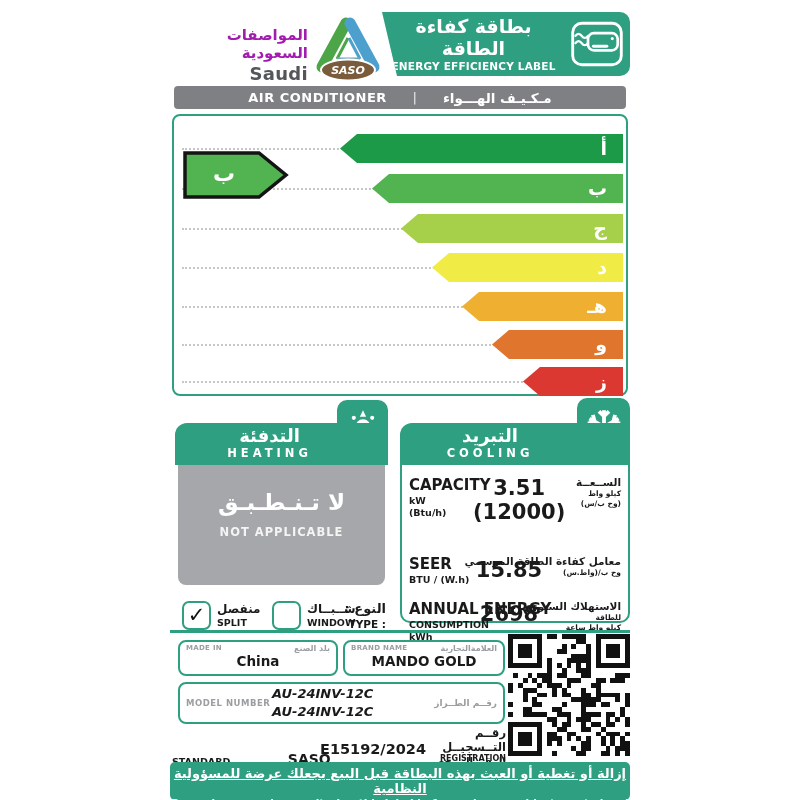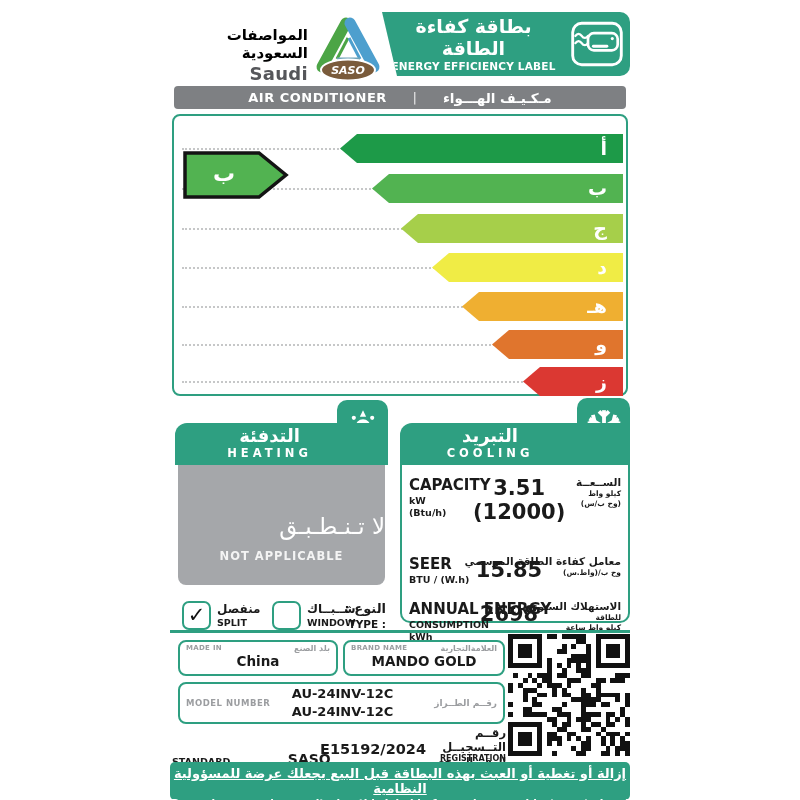--- a/index.html
+++ b/index.html
@@ -2,21 +2,21 @@
 <html style="--green: #2e9f81; --gray_bar: #7e8083; --heating_gray: #a5a7aa; --label_gray: #9b9da0; --black: #111111;"><head>
 <meta charset="utf-8">
 <style>
   html,body{margin:0;padding:0;background:#ffffff;}
   .canvas{position:relative;width:800px;height:800px;background:#ffffff;overflow:hidden;
           font-family:"DejaVu Sans", sans-serif;color:#1a1a1a;}
   .label{position:absolute;left:170px;top:10px;width:460px;height:790px;}
 
   
   .authority{position:absolute;left:0;top:16px;width:138px;text-align:right;}
-  .auth-ar{font-size:15px;font-weight:600;color:#000000;}
+  .auth-ar{font-size:15px;font-weight:600;color:#a21caf;}
   .auth-en{font-size:18px;font-weight:700;color:#55565a;letter-spacing:.3px;margin-top:1px;}
   .saso-logo{position:absolute;left:140px;top:4px;width:78px;height:70px;}
   .banner{position:absolute;left:212px;top:2px;width:248px;height:64px;background:var(--green);
           border-radius:0 10px 10px 0;clip-path:polygon(0 0,100% 0,100% 100%,15px 100%);
           display:flex;align-items:center;justify-content:flex-end;padding-right:6px;box-sizing:border-box;color:#fff;}
   .banner-text{text-align:center;margin-right:5px;}
   .banner-ar{font-size:19px;font-weight:700;line-height:1.15;}
   .banner-en{font-size:10.5px;font-weight:700;letter-spacing:.2px;}
   .ac-icon{width:54px;height:48px;flex:0 0 auto;}
 
@@ -41,21 +41,21 @@
   .heat-tab{position:absolute;left:167px;top:390px;width:51px;height:62px;background:var(--green);border-radius:10px;}
   .heat-tab svg{display:block;margin:9px auto 0;}
   .sec-header{position:absolute;height:42px;background:var(--green);border-radius:12px 0 0 0;color:#fff;
               text-align:center;box-sizing:border-box;padding-top:3px;}
   .heat-header{left:5px;top:413px;width:213px;padding-right:24px;}
   .cool-header{left:230px;top:413px;width:230px;padding-right:50px;}
   .sec-ar{font-size:18px;font-weight:700;line-height:1.1;}
   .sec-en{font-size:11.5px;font-weight:700;letter-spacing:4px;}
   .heat-body{position:absolute;left:8px;top:455px;width:207px;height:120px;background:var(--heating_gray);
              border-radius:0 0 8px 8px;color:#fff;text-align:center;}
-  .na-ar{font-size:23px;font-weight:400;padding-top:48px;text-align:right;}
+  .na-ar{font-size:23px;font-weight:700;padding-top:24px;}
   .na-en{font-size:11.5px;font-weight:700;letter-spacing:1px;margin-top:10px;color:#f4f4f4;}
 
   
   .type-label{position:absolute;left:172px;top:591px;width:44px;text-align:right;}
   .tl-ar{font-size:13px;font-weight:700;}
   .tl-en{font-size:10.5px;font-weight:700;margin-top:2px;}
   .opt{position:absolute;top:591px;display:flex;gap:6px;align-items:center;}
   .chk{width:25px;height:25px;border:2px solid var(--green);border-radius:7px;background:#fff;
        display:flex;align-items:center;justify-content:center;}
   .tick{font-size:21px;font-weight:700;color:#111;transform:translateY(-1px);}
@@ -84,21 +84,21 @@
   .dbox{position:absolute;border:2px solid var(--green);border-radius:8px;background:#fff;box-sizing:border-box;
         padding:2px 6px;}
   .dlabels{display:flex;justify-content:space-between;align-items:flex-start;}
   .dl-en{font-size:7px;font-weight:700;color:var(--label_gray);letter-spacing:.3px;}
   .dl-ar{font-size:8px;font-weight:700;color:var(--label_gray);}
   .dvalue{text-align:center;font-size:13.5px;font-weight:700;margin-top:0;}
   .box-madein{left:8px;top:630px;width:160px;height:36px;}
   .box-brand{left:173px;top:630px;width:162px;height:36px;}
   .box-model{left:8px;top:672px;width:327px;height:42px;display:flex;align-items:center;justify-content:space-between;}
   .ml-en{font-size:8.5px;font-weight:700;color:var(--label_gray);letter-spacing:.5px;width:86px;}
-  .m-values{text-align:center;font-size:13px;font-weight:700;line-height:1.35;flex:1;}
+  .m-values{font-size:13px;font-weight:700;line-height:1.35;flex:1;font-style:italic;}
   .ml-ar{font-size:9px;font-weight:700;color:var(--label_gray);width:70px;text-align:right;direction:rtl;margin-left:14px;}
   .reg-row{position:absolute;left:150px;top:716px;width:186px;display:flex;justify-content:flex-end;
            align-items:center;gap:10px;}
   .reg-value{font-size:14.5px;font-weight:700;}
   .reg-labels{text-align:right;}
   .rl-ar{font-size:11.5px;font-weight:700;}
   .rl-en{font-size:8px;font-weight:700;}
   .std-row{position:absolute;left:2px;top:741px;width:334px;display:flex;align-items:center;
            justify-content:space-between;}
   .std-en{font-size:9.5px;font-weight:700;}

